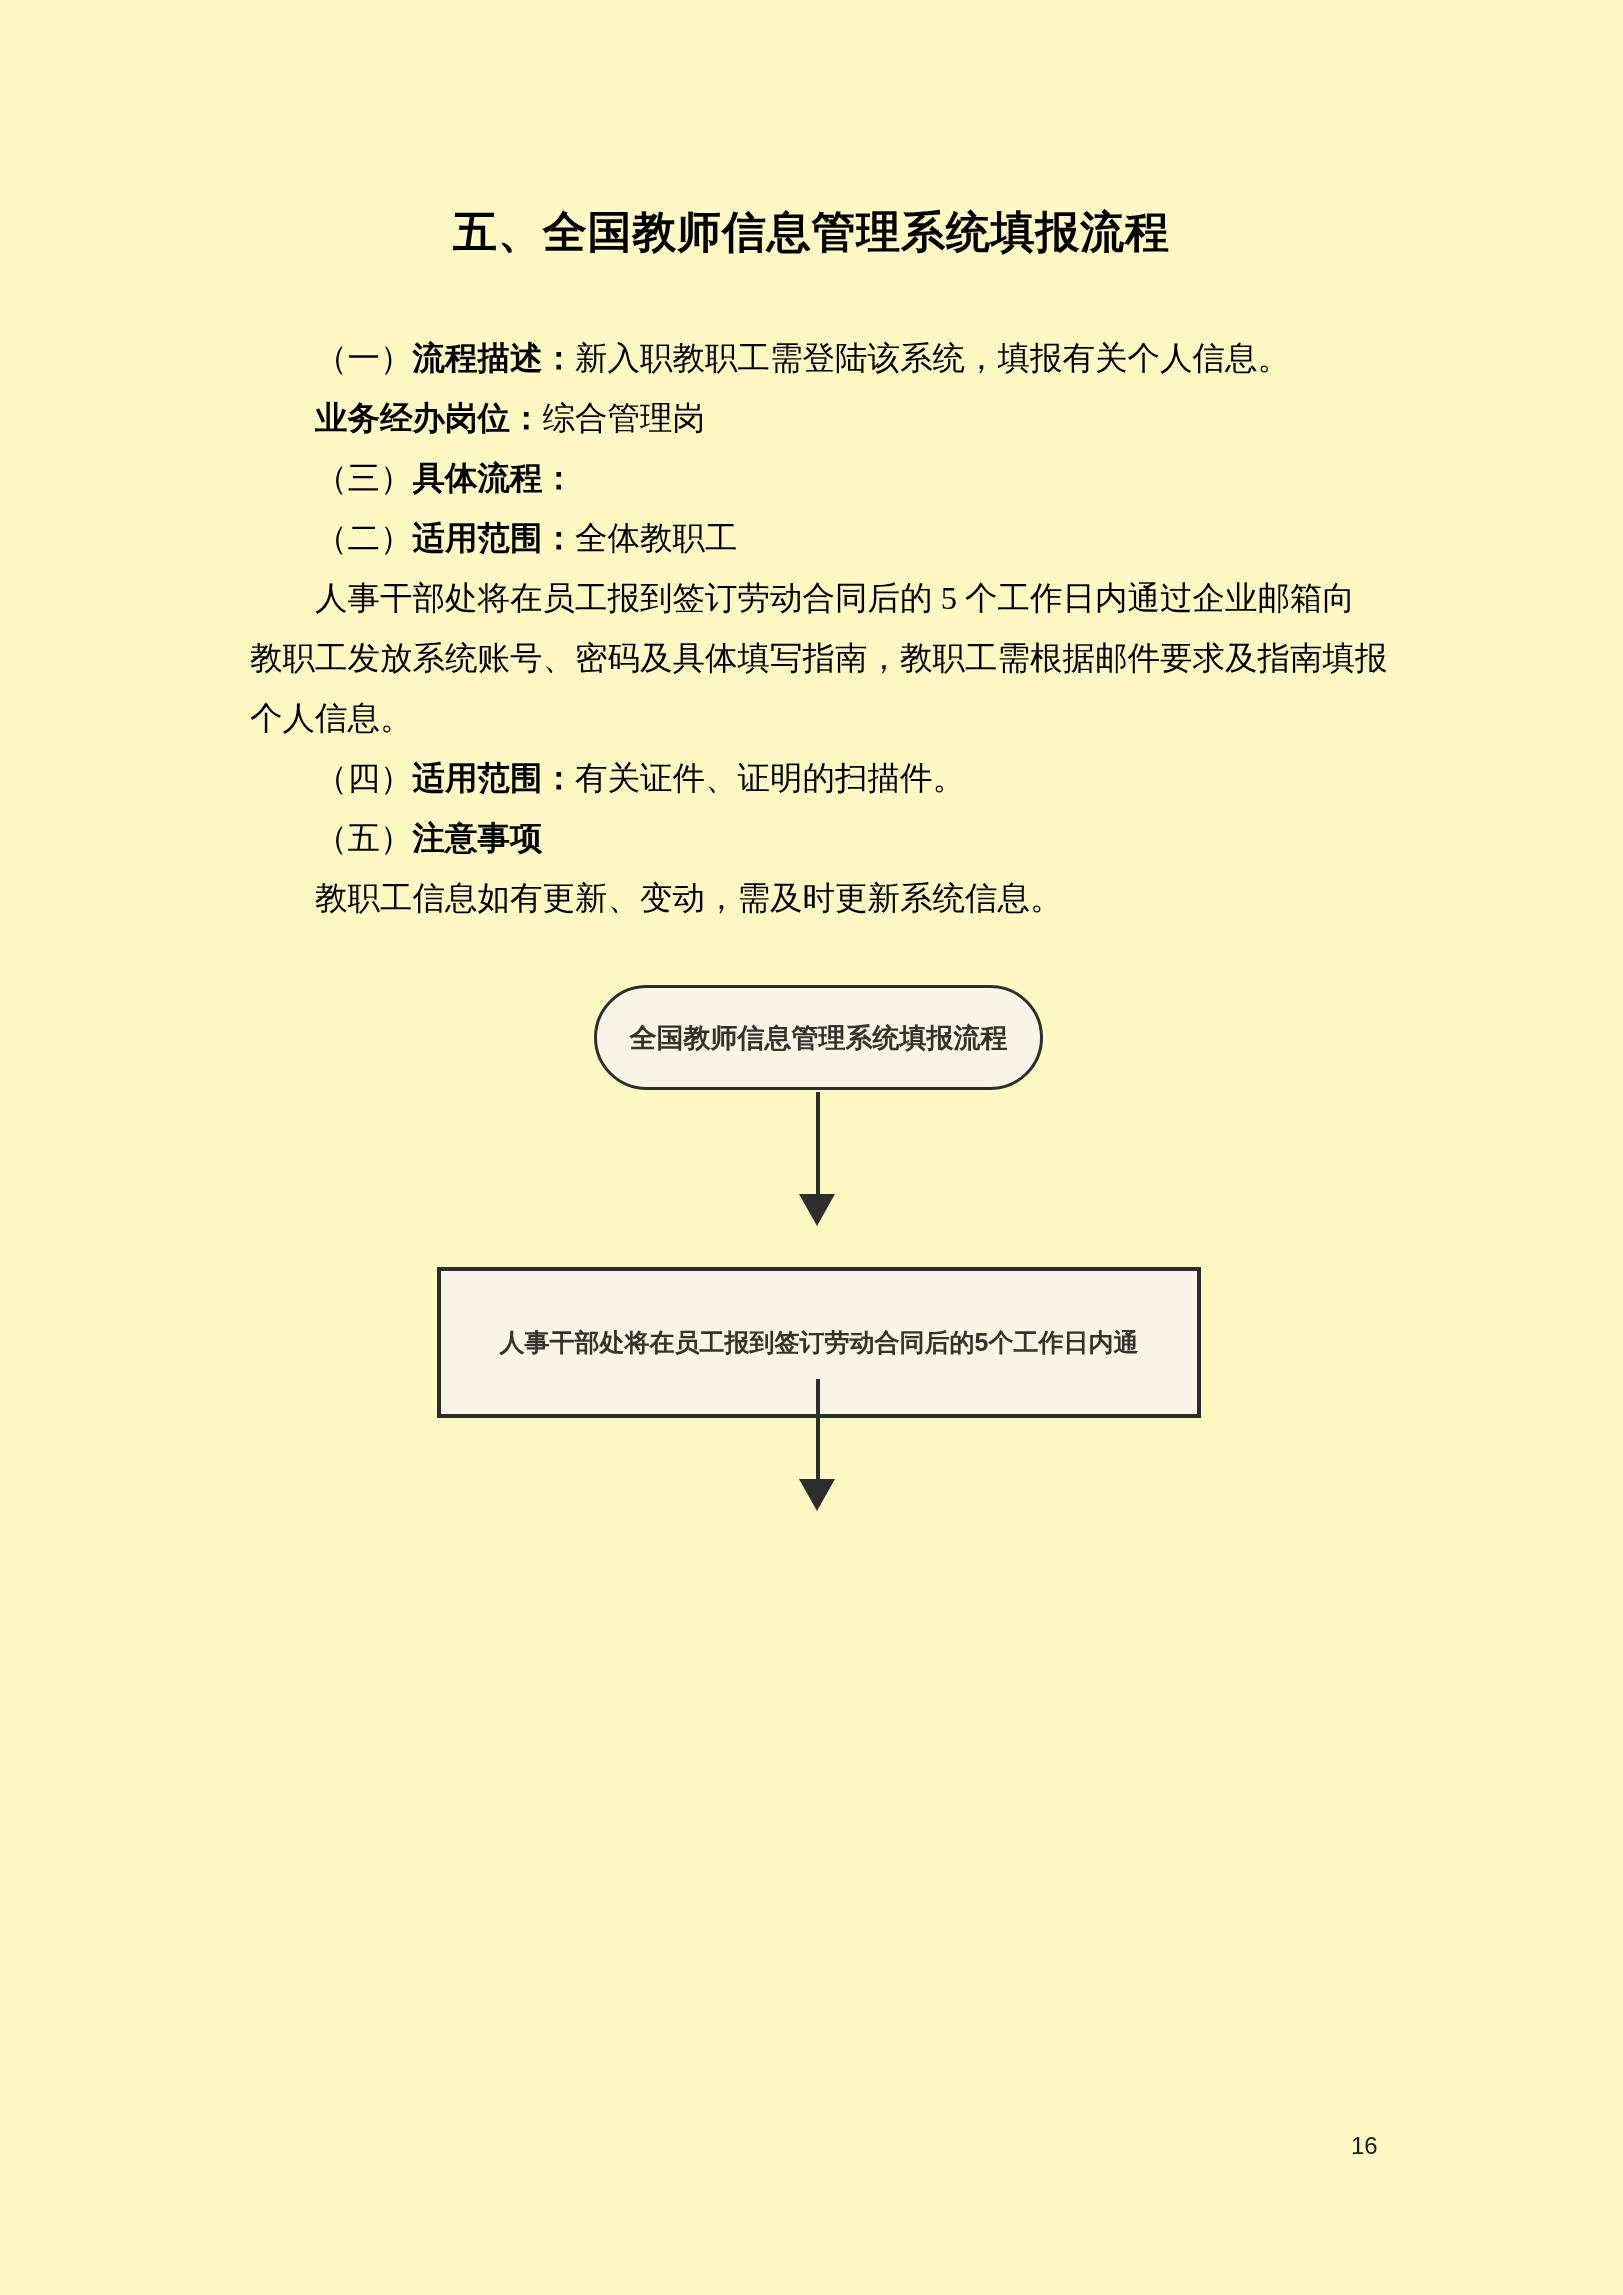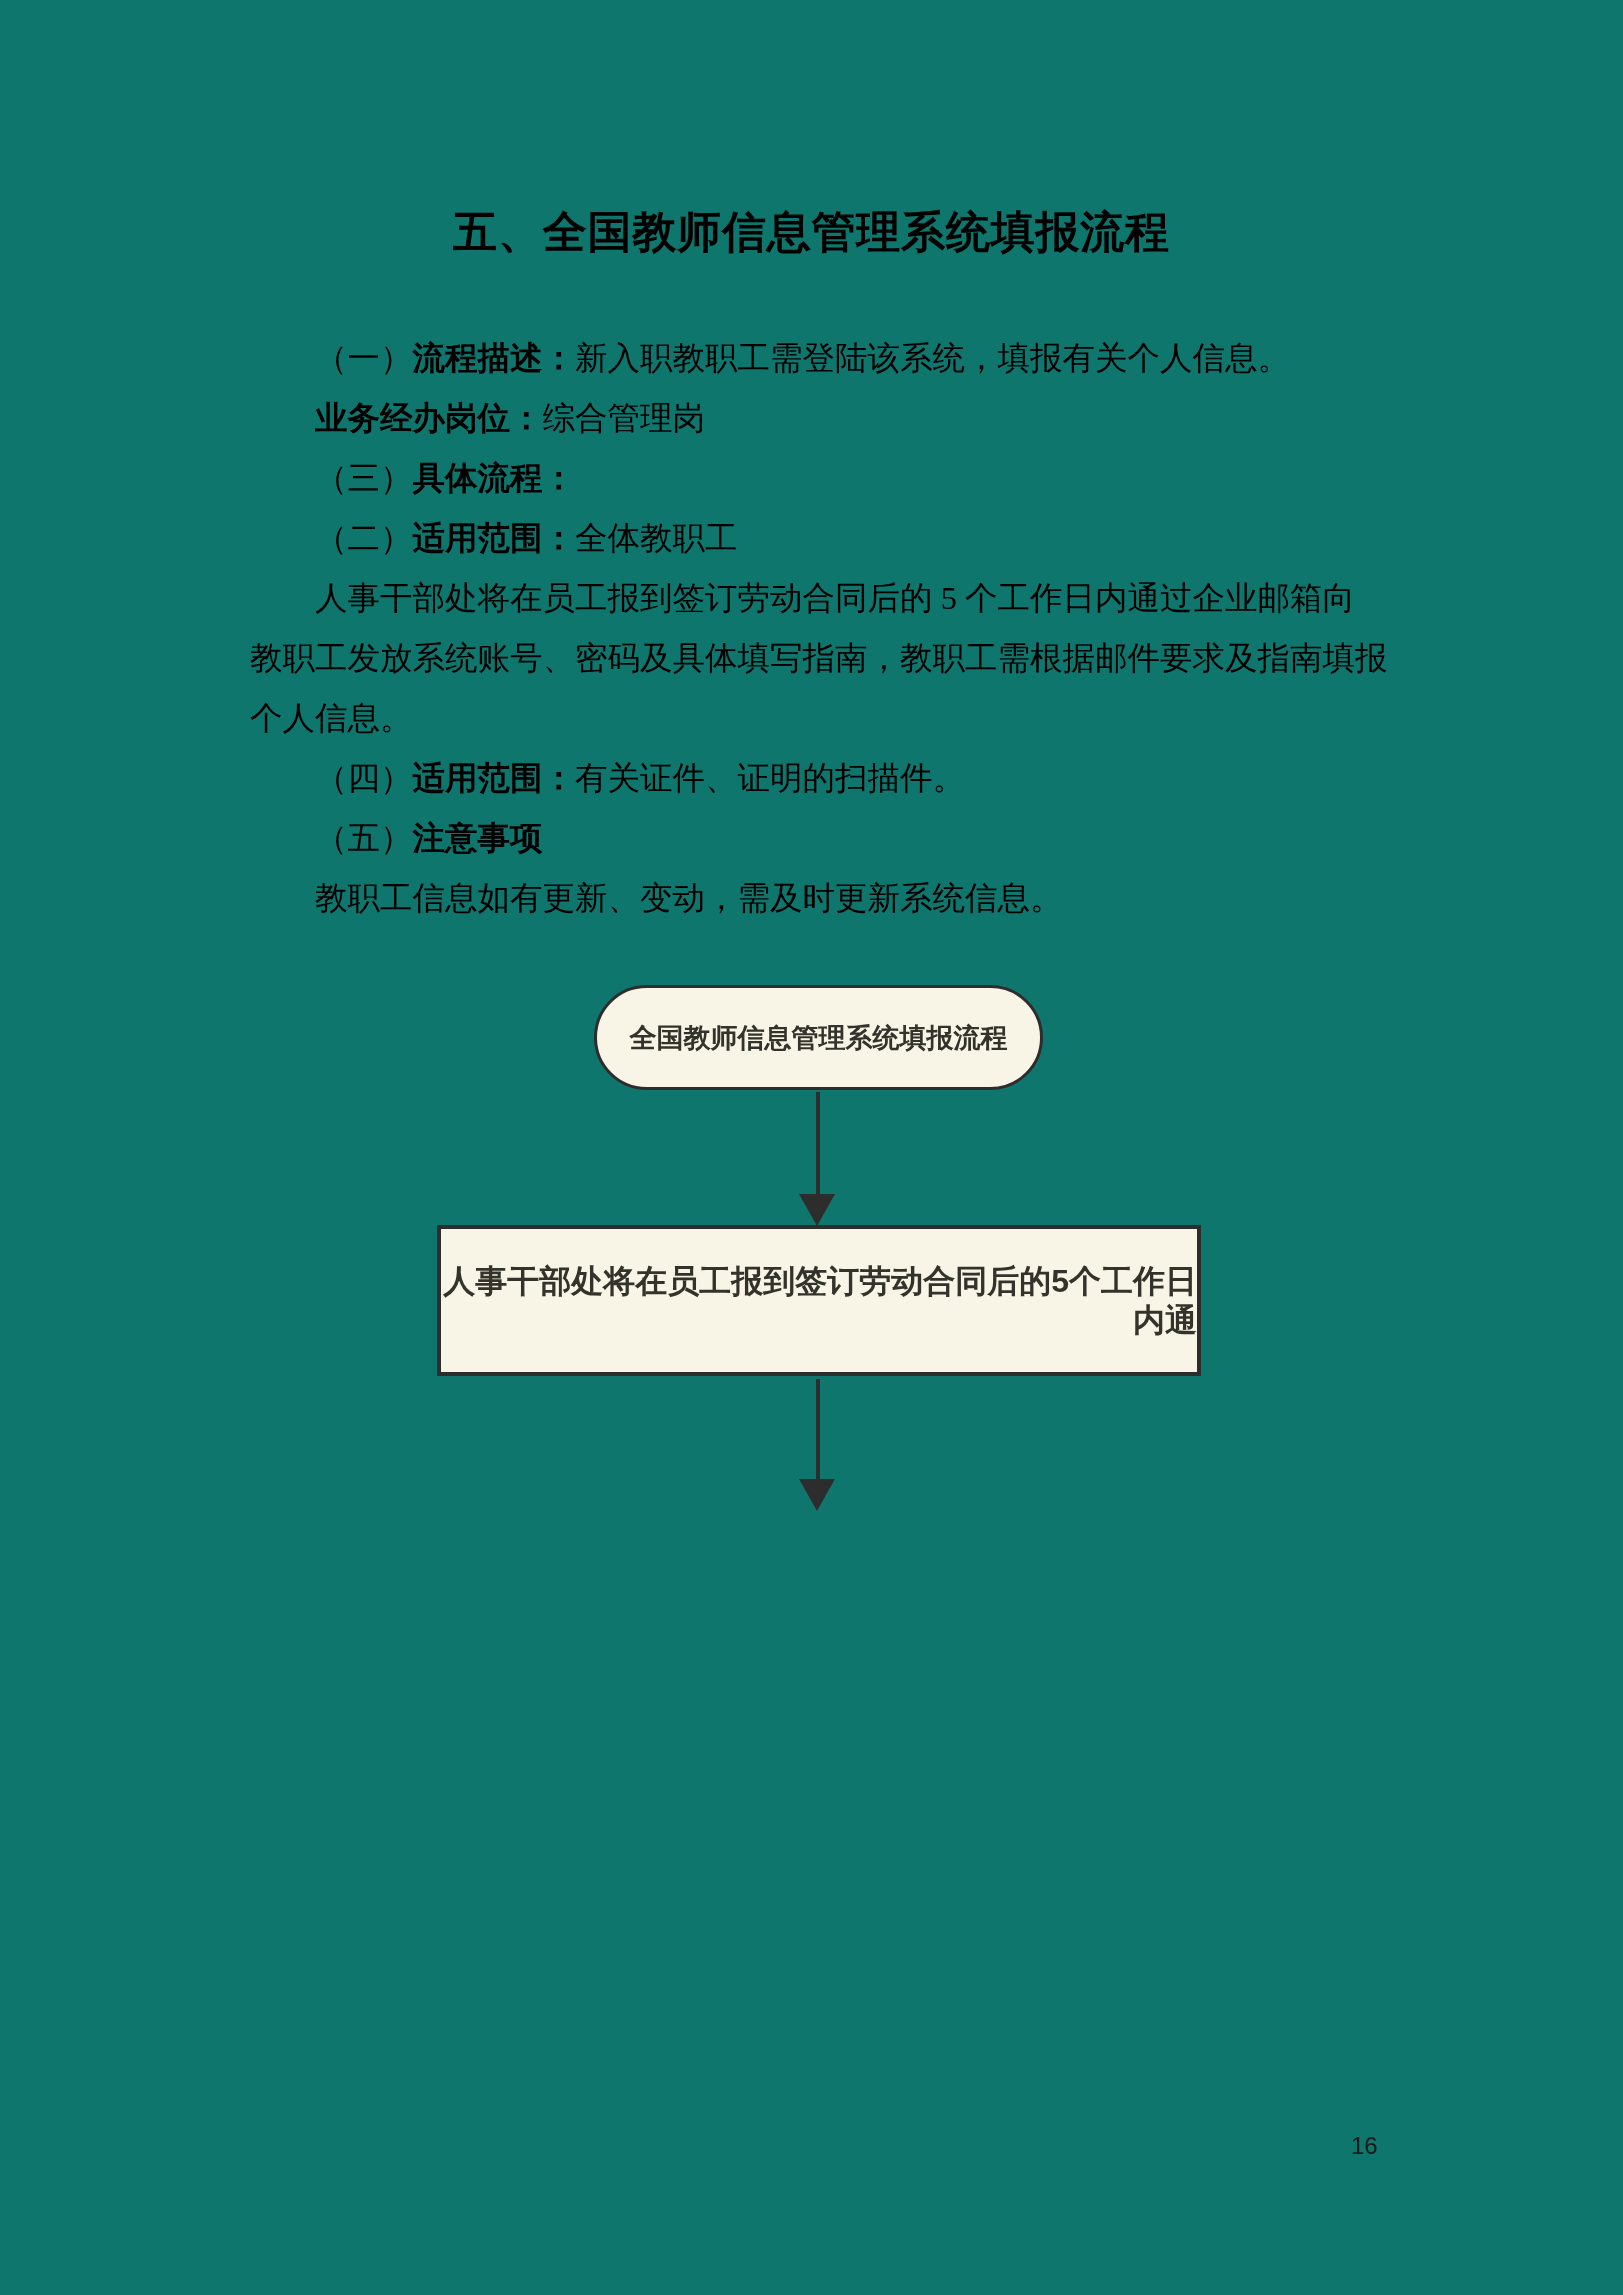--- a/index.html
+++ b/index.html
@@ -1,20 +1,20 @@
 <!DOCTYPE html>
 <html style="--box-fill: #f9f5e6; --box-border: #2d2d2d; --flow-text: #33332c; --body-text: #000000;font-size:12.7px"><head>
 <meta charset="utf-8">
 <style>
   html, body { margin: 0; padding: 0; background: #ffffff; }
   #page {
     position: relative;
     width: 1623px;
     height: 2295px;
-    background: #0f766e;
+    background: #fef9c3;
     overflow: hidden;
     font-family: "Liberation Serif", "DejaVu Serif", serif;
     color: var(--body-text, #000000);
   }
   .doc-title {
     position: absolute;
     left: 0; right: 0;
     top: 203px;
     text-align: center;
     font-size: 44px;
@@ -53,23 +53,23 @@
     text-align: right;
   }
   .node-start {
     left: 594px; top: 985px;
     width: 449px; height: 105px;
     border-width: 3.2px;
     border-radius: 55px;
     font-size: 27px;
   }
   .node-step1 {
-    left: 437px; top: 1225px;
+    left: 437px; top: 1267px;
     width: 764px; height: 151px;
-    font-size: 32px;
+    font-size: 25px;
     line-height: 39px;
   }
   .node-step2 {
     left: 437px; top: 1511px;
     width: 764px; height: 155px;
     font-size: 28.5px;
   }
   .flow-line {
     position: absolute;
     left: 816px;

